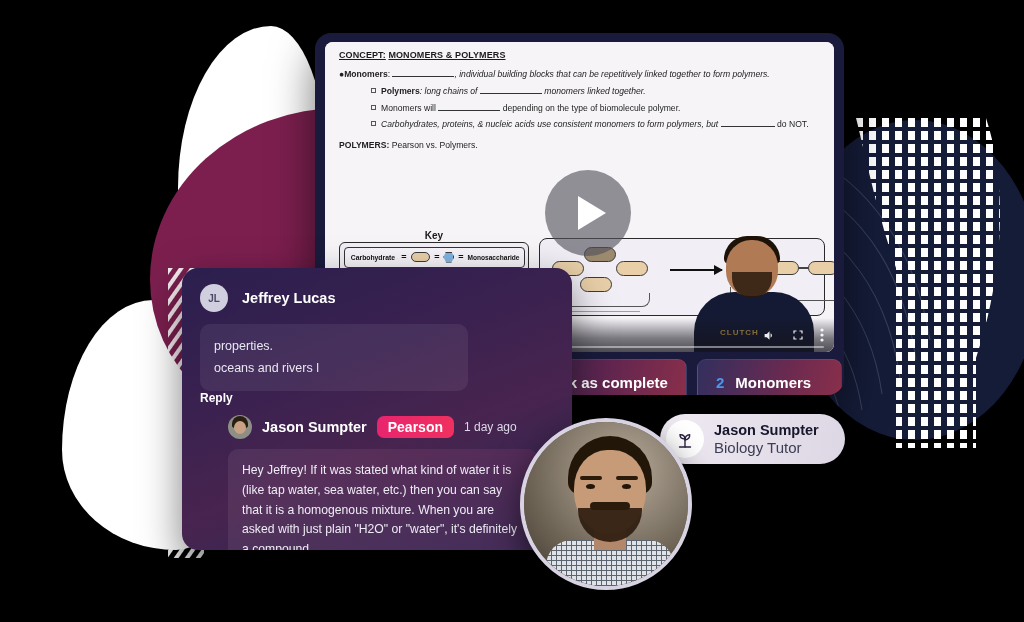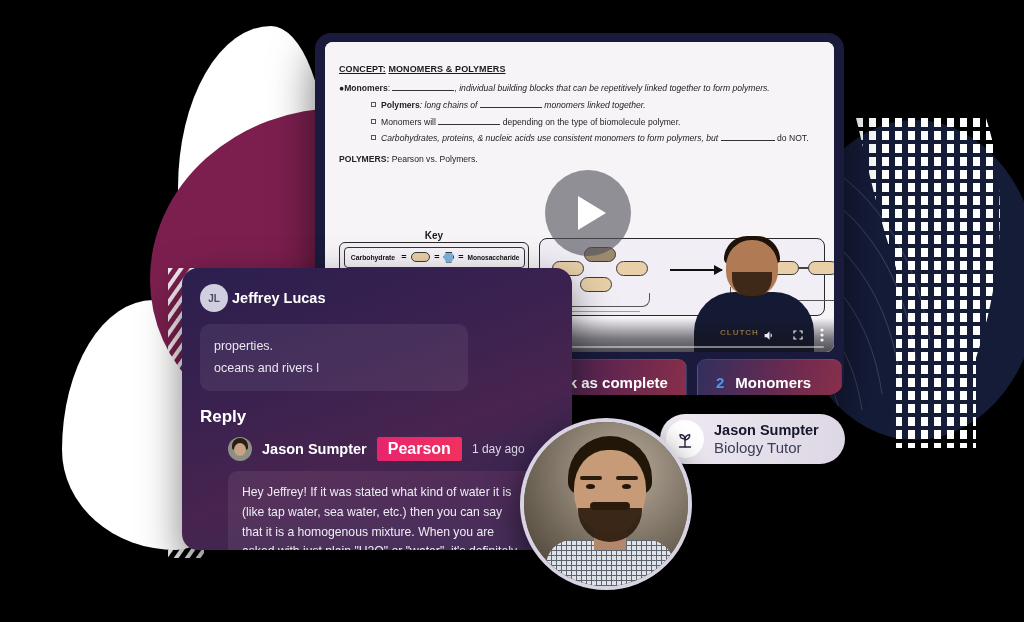--- a/index.html
+++ b/index.html
@@ -56,21 +56,21 @@
   }
   .video-inner {
     position: absolute; left: 10px; top: 9px;
     width: 509px; height: 310px;
     border-radius: 8px; overflow: hidden;
     background: #f2eef4;
   }
   .slide {
     position: absolute; inset: 0;
     background: #f7f4f8;
-    padding: 22px 14px 0 14px;
+    padding: 8px 14px 0 14px;
   }
   .slide-text { font-family: "Liberation Sans", sans-serif; color: #1a1a1a; }
   .slide-h { font-size: 9px; font-weight: bold; letter-spacing:.1px; }
   .slide-h .u { text-decoration: underline; }
   .slide-line { font-size: 8.6px; line-height: 1.95; color:#222; }
   .slide-line .b { font-weight: bold; }
   .slide-line .i { font-style: italic; }
   .blank { display:inline-block; border-bottom:1px solid #333; width:62px; height:9px; }
   .blank.sm { width: 54px; }
   .indent1 { padding-left: 32px; }
@@ -146,46 +146,46 @@
   
   .comment-card {
     position:absolute; left:182px; top:268px;
     width:390px; height:282px;
     border-radius:16px;
     background: linear-gradient(160deg, #2b1f4e 0%, #3a2150 35%, #48244f 60%, #2a2a55 100%);
     box-shadow: 0 16px 40px rgba(0,0,0,.5);
     padding: 16px 18px;
     overflow:hidden;
   }
-  .cmt-head { display:flex; align-items:center; gap:4px; }
+  .cmt-head { display:flex; align-items:center; gap:14px; }
   .avatar-initials {
     width:28px;height:28px;border-radius:50%;
     background:#cfcfe0; color:#4a4a66; font-size:10px; font-weight:bold;
     display:flex;align-items:center;justify-content:center;
   }
   .cmt-name { color:#fff; font-size:14.5px; font-weight:bold; }
   .cmt-bubble {
     margin-top:12px; border-radius:10px; padding:12px 14px;
     background: rgba(255,255,255,.07);
     color:#e9e7f2; font-size:12.5px; line-height:1.72;
     width: 268px;
   }
-  .reply-link { margin-top:16px; color:#fff; font-size:17px; font-weight:bold; }
+  .reply-link { margin-top:0; color:#fff; font-size:12px; font-weight:bold; }
   .reply-block { margin-top:10px; padding-left:28px; }
   .reply-head { display:flex; align-items:center; gap:10px; }
   .avatar-photo {
     width:24px;height:24px;border-radius:50%; overflow:hidden; position:relative;
     background:#8d8f86;
   }
   .ap-hair{position:absolute;left:4px;top:1px;width:16px;height:12px;border-radius:9px 9px 3px 3px;background:#2a1d12;}
   .ap-face{position:absolute;left:6px;top:6px;width:12px;height:13px;border-radius:50%;background:#c9a184;}
   .badge {
     background: linear-gradient(95deg,#e8246e,#f0315f);
-    color:#fff; font-size:16px; font-weight:bold;
-    padding: 3px 11px; border-radius:2px;
+    color:#fff; font-size:14px; font-weight:bold;
+    padding: 3px 11px; border-radius:7px;
   }
   .time-ago { color:#ddd9ea; font-size:12px; }
   .reply-bubble {
     margin-top:10px; border-radius:10px; padding:12px 14px;
     background: linear-gradient(120deg, rgba(255,255,255,.07), rgba(236,60,120,.13));
     color:#efecf6; font-size:12.2px; line-height:1.62;
     width:310px;
   }
 
   

